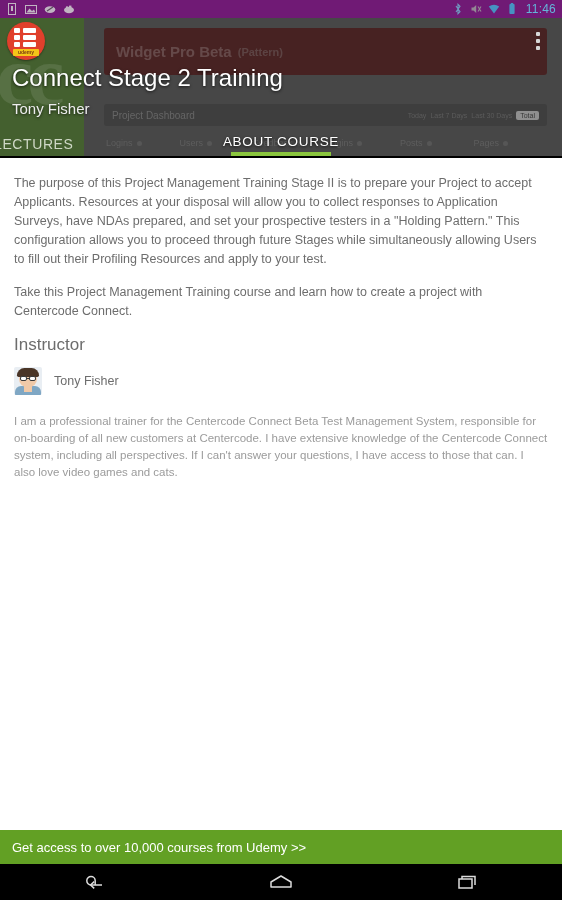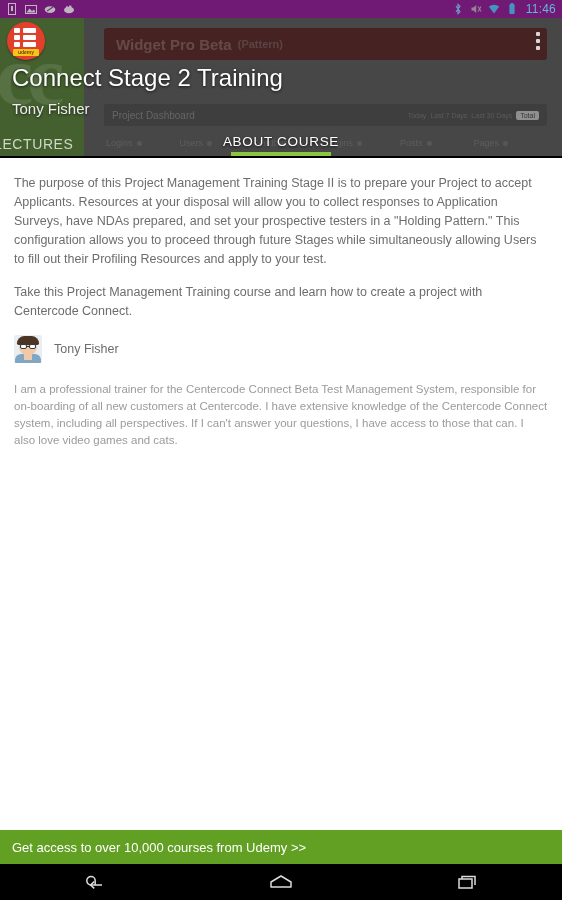--- a/index.html
+++ b/index.html
@@ -29,21 +29,21 @@
   .hero {
     position:absolute; top:18px; left:0; width:562px; height:140px;
     overflow:hidden; background:#4a4a4a;
   }
   
   .bgshot { position:absolute; inset:0; background:#6f6f6f; }
   .bgshot .page {
     position:absolute; left:84px; top:0; right:0; bottom:0; background:#6c6c6c;
   }
   .bg-banner {
-    position:absolute; left:20px; top:10px; right:15px; height:32px;
+    position:absolute; left:20px; top:10px; right:15px; height:47px;
     background:#6d3535; border-radius:3px;
     display:flex; align-items:center; padding-left:12px; gap:6px;
   }
   .bg-banner .b1 { color:#9a7070; font-size:15px; font-weight:bold; }
   .bg-banner .b2 { color:#8c6767; font-size:11px; font-weight:bold; }
   .bg-tabs {
     position:absolute; left:26px; top:50px; right:20px; height:22px;
     display:flex; gap:8px;
   }
   .bg-tab {
@@ -310,20 +310,21 @@
   <div class="tabstrip">
     <div class="tab-label">ABOUT COURSE</div>
     <div class="tab-underline"></div>
   </div>
   <div class="hero-bottomline"></div>
 
   <div class="content">
     <p class="para">The purpose of this Project Management Training Stage II is to prepare your Project to accept Applicants. Resources at your disposal will allow you to collect responses to Application Surveys, have NDAs prepared, and set your prospective testers in a "Holding Pattern." This configuration allows you to proceed through future Stages while simultaneously allowing Users to fill out their Profiling Resources and apply to your test.</p>
     <p class="para">Take this Project Management Training course and learn how to create a project with Centercode Connect.</p>
 
+    <h2 class="sec-title">Instructor</h2>
 
     <div class="instructor-row">
       <div class="avatar">
         <span class="body"></span>
         <span class="collar"></span>
         <span class="face"></span>
         <span class="hair"></span>
         <span class="gl-l"></span>
         <span class="gl-r"></span>
         <span class="gl-b"></span>

